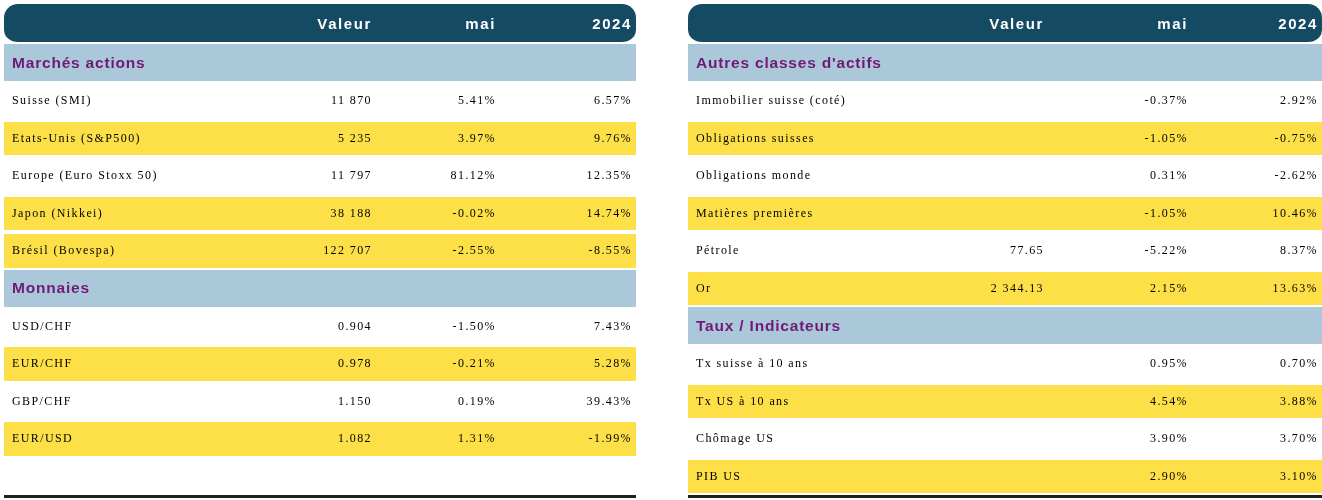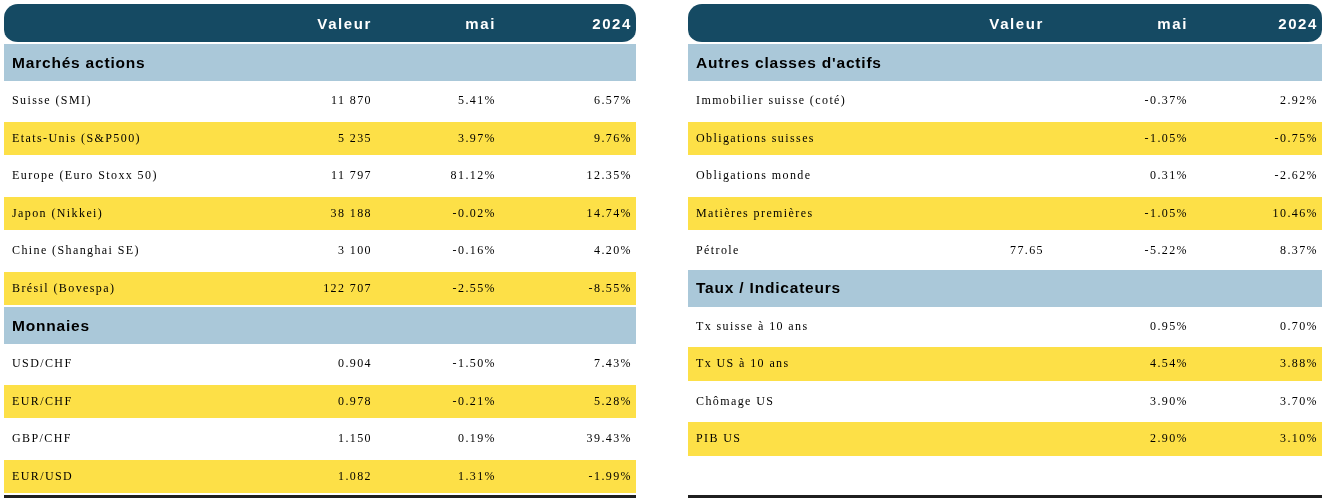--- a/index.html
+++ b/index.html
@@ -38,21 +38,21 @@
   }
   .fintable.right .thead,
   .fintable.right .row {
     grid-template-columns: 1fr 130px 144px 130px;
   }
   .section {
     height: 38px;
     display: flex;
     align-items: center;
     background: #aac8d9;
-    color: #000000;
+    color: #701a75;
     font-family: "Liberation Sans", sans-serif;
     font-weight: bold;
     font-size: 15.5px;
     letter-spacing: 0.8px;
     padding-left: 8px;
     border-bottom: 1px solid #ffffff;
   }
   .row {
     display: grid;
     grid-template-columns: 1fr 130px 124px 136px;
@@ -99,26 +99,20 @@
       <div class="cell num">11 797</div>
       <div class="cell num">81.12%</div>
       <div class="cell num">12.35%</div>
     </div>
     <div class="row stripe">
       <div class="cell label">Japon (Nikkei)</div>
       <div class="cell num">38 188</div>
       <div class="cell num">-0.02%</div>
       <div class="cell num">14.74%</div>
     </div>
-    <div class="row">
-      <div class="cell label">Chine (Shanghai SE)</div>
-      <div class="cell num">3 100</div>
-      <div class="cell num">-0.16%</div>
-      <div class="cell num">4.20%</div>
-    </div>
     <div class="row stripe">
       <div class="cell label">Brésil (Bovespa)</div>
       <div class="cell num">122 707</div>
       <div class="cell num">-2.55%</div>
       <div class="cell num">-8.55%</div>
     </div>
 
     <div class="section">Monnaies</div>
 
     <div class="row">
@@ -180,20 +174,26 @@
       <div class="cell num"></div>
       <div class="cell num">-1.05%</div>
       <div class="cell num">10.46%</div>
     </div>
     <div class="row">
       <div class="cell label">Pétrole</div>
       <div class="cell num">77.65</div>
       <div class="cell num">-5.22%</div>
       <div class="cell num">8.37%</div>
     </div>
+    <div class="row stripe">
+      <div class="cell label">Or</div>
+      <div class="cell num">2 344.13</div>
+      <div class="cell num">2.15%</div>
+      <div class="cell num">13.63%</div>
+    </div>
 
     <div class="section">Taux / Indicateurs</div>
 
     <div class="row">
       <div class="cell label">Tx suisse à 10 ans</div>
       <div class="cell num"></div>
       <div class="cell num">0.95%</div>
       <div class="cell num">0.70%</div>
     </div>
     <div class="row stripe">

